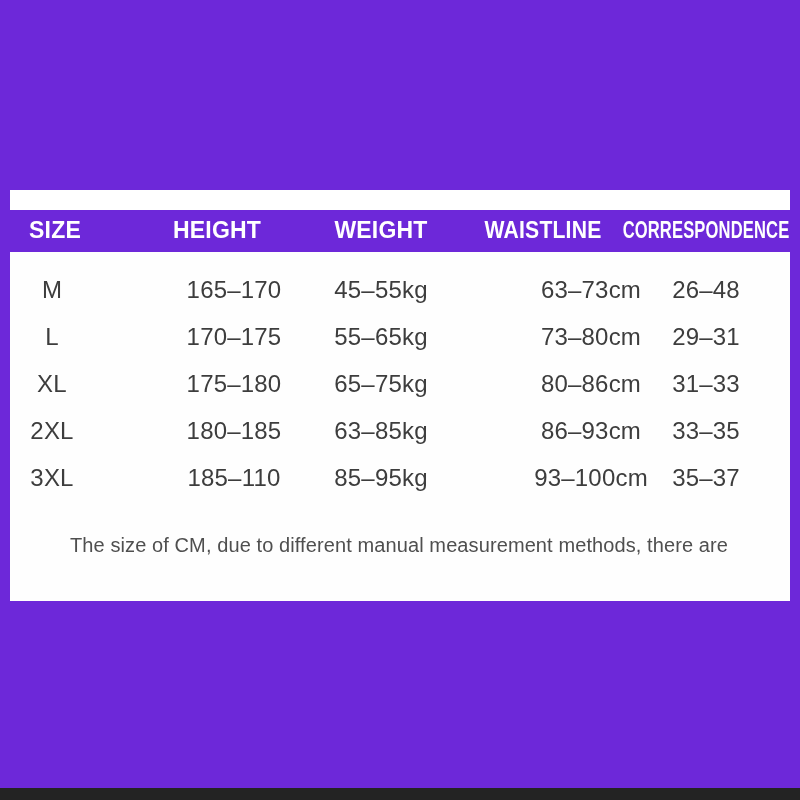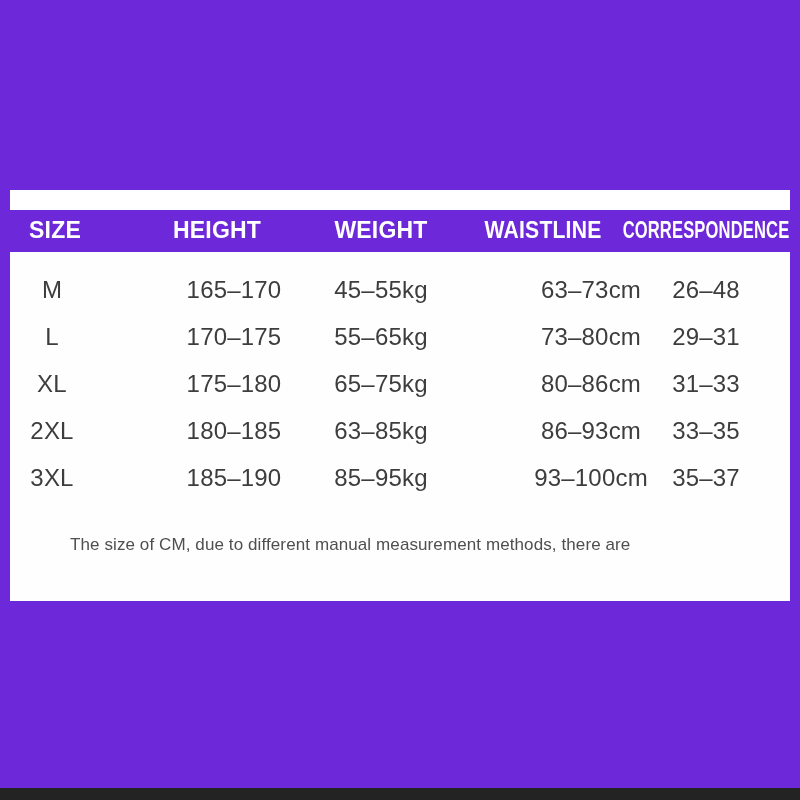--- a/index.html
+++ b/index.html
@@ -73,21 +73,21 @@
   .cell.x5 { left: 696px; }
   .r1 { top: 38px; }
   .r2 { top: 85px; }
   .r3 { top: 132px; }
   .r4 { top: 179px; }
   .r5 { top: 226px; }
   .note {
     position: absolute;
     left: 60px;
     top: 278px;
-    font-size: 17px;
+    font-size: 20px;
     line-height: 30px;
     color: #4f4f4f;
     white-space: nowrap;
     letter-spacing: 0.1px;
   }
 </style>
 </head>
 <body>
 
 <div class="page">
@@ -131,21 +131,21 @@
     <div class="trow r4">
       <span class="cell x1">2XL</span>
       <span class="cell x2">180–185</span>
       <span class="cell x3">63–85kg</span>
       <span class="cell x4">86–93cm</span>
       <span class="cell x5">33–35</span>
     </div>
 
     <div class="trow r5">
       <span class="cell x1">3XL</span>
-      <span class="cell x2">185–190</span>
+      <span class="cell x2">185–110</span>
       <span class="cell x3">85–95kg</span>
       <span class="cell x4">93–100cm</span>
       <span class="cell x5">35–37</span>
     </div>
 
     <div class="note">
       <div>The size of CM, due to different manual measurement methods, there are</div>
     </div>
 
   </div>

